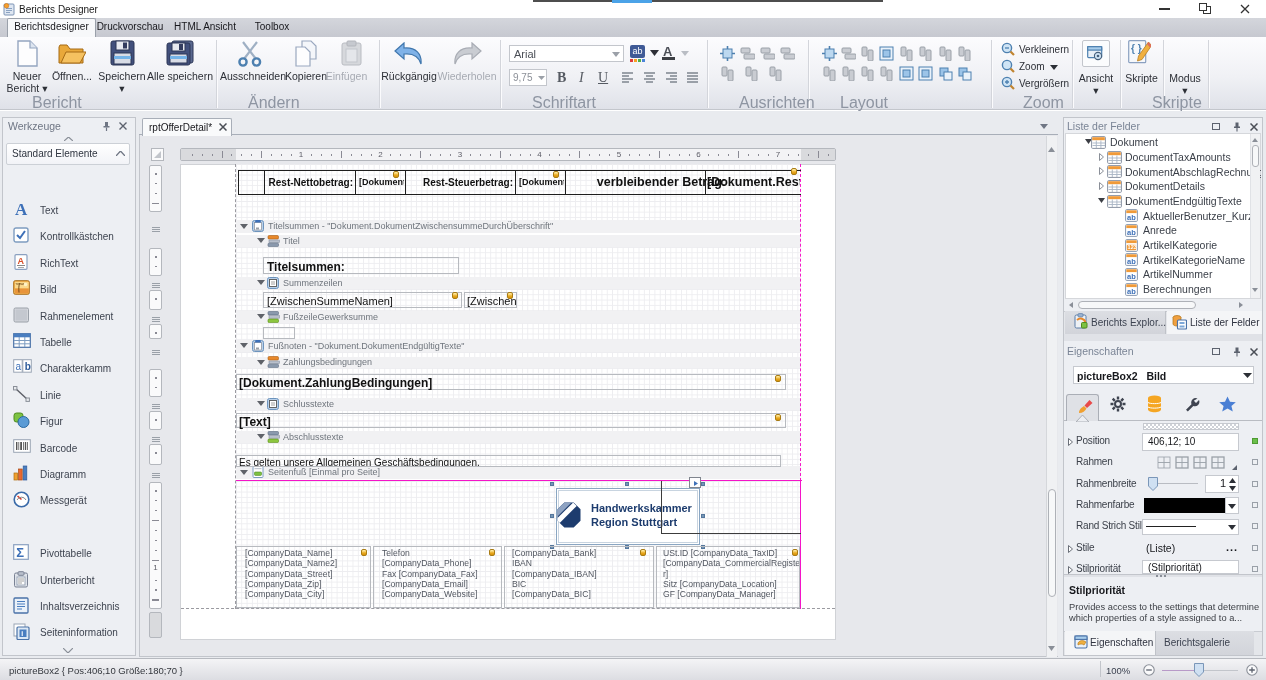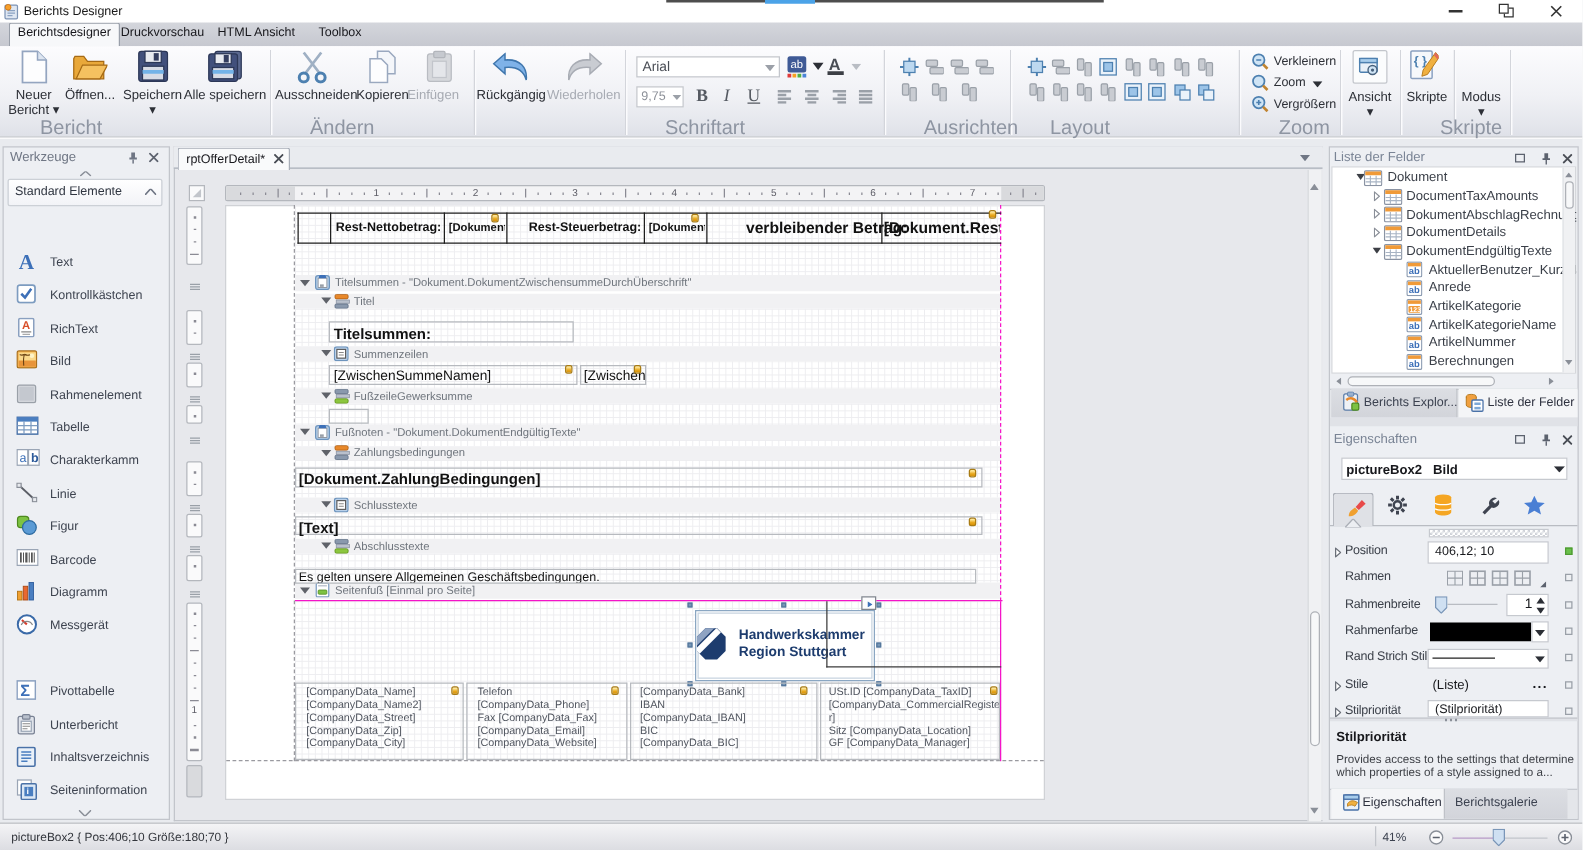--- a/index.html
+++ b/index.html
@@ -1102,21 +1102,21 @@
 <svg class="a" style="left:1074px;top:634px" width="15" height="15" viewBox="0 0 15 15">
       <rect x="1" y="2" width="12" height="12" rx="1.5" fill="#eaf1f9" stroke="#4a72a8" stroke-width="1.1"></rect>
       <rect x="1" y="2" width="12" height="3.4" fill="#a8cdec" stroke="#4a72a8" stroke-width="1.1"></rect>
       <path d="M4 9 C6 6 9 6 12 8 L10 11 C8 9.5 6 9.8 4 11 Z" fill="#f0b040" stroke="#b97e20" stroke-width="0.7"></path>
     </svg>
 <div class="a" style="left:1090px;top:637px;font-size:10px;color:#2f3340;white-space:nowrap;">Eigenschaften</div>
 <div class="a" style="left:1164px;top:637px;font-size:10px;color:#3c4250;white-space:nowrap;">Berichtsgalerie</div>
 <div class="a" style="left:0;top:658px;width:1266px;height:22px;background:linear-gradient(#f4f4f6,#dcdde2);border-top:1px solid #b6b9bf;"></div>
 <div class="a" style="left:9px;top:665px;font-size:9.5px;color:#33363c;">pictureBox2 { Pos:406;10 Größe:180;70 }</div>
 <div class="a" style="left:1100px;top:661px;width:1px;height:16px;background:#c2c5cb;"></div>
-<div class="a" style="left:1106px;top:665px;font-size:9.5px;color:#3c4250;">41%</div>
+<div class="a" style="left:1106px;top:665px;font-size:9.5px;color:#3c4250;">100%</div>
 <svg class="a" style="left:1143px;top:664px" width="12" height="12" viewBox="0 0 12 12">
       <circle cx="6" cy="6" r="5.2" fill="#fafafb" stroke="#8a8f98" stroke-width="1.1"></circle>
       <path d="M3.2 6 H8.8" stroke="#5c626e" stroke-width="1.3"></path>
     </svg>
 <svg class="a" style="left:1246px;top:664px" width="12" height="12" viewBox="0 0 12 12">
       <circle cx="6" cy="6" r="5.2" fill="#fafafb" stroke="#8a8f98" stroke-width="1.1"></circle>
       <path d="M3.2 6 H8.8 M6 3.2 V8.8" stroke="#5c626e" stroke-width="1.3"></path>
     </svg>
 <div class="a" style="left:1162px;top:669.5px;width:36px;height:1.4px;background:#b89ac8;"></div>
 <div class="a" style="left:1198px;top:669.5px;width:40px;height:1.4px;background:#c2c5cb;"></div>

